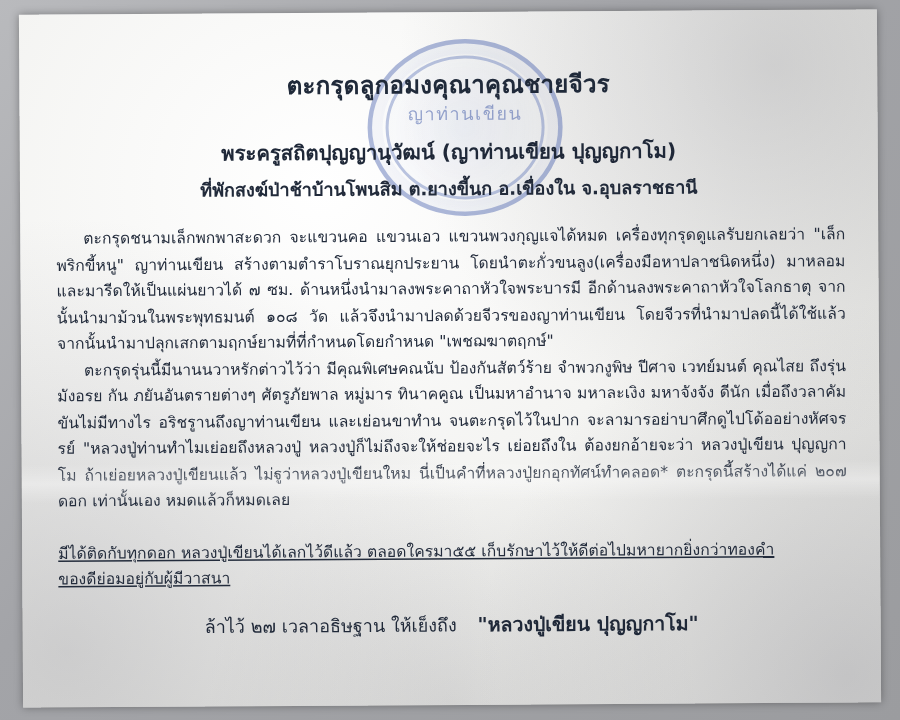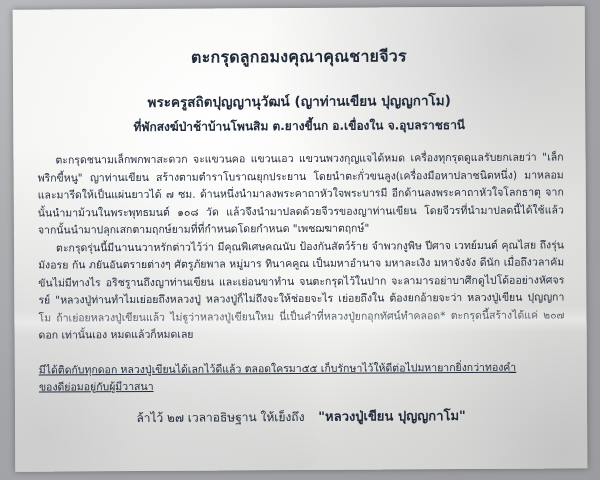--- a/index.html
+++ b/index.html
@@ -172,20 +172,24 @@
     pointer-events: none;
     z-index: 4;
   }
 </style>
 </head>
 <body>
 
 <div id="page">
   <div id="sheet">
 
+    <div id="seal">
+      <div class="ring-inner"></div>
+      <div class="seal-text">ญาท่านเขียน</div>
+    </div>
 
     <div id="heading" class="doc-text">ตะกรุดลูกอมงคุณาคุณชายจีวร</div>
 
     <div id="subheading" class="doc-text">พระครูสถิตปุญญานุวัฒน์ (ญาท่านเขียน ปุญญกาโม)</div>
 
     <div id="subheading2" class="doc-text">ที่พักสงฆ์ป่าช้าบ้านโพนสิม ต.ยางขี้นก อ.เขื่องใน จ.อุบลราชธานี</div>
 
     <div id="body" class="doc-text">
       <p>ตะกรุดชนามเล็กพกพาสะดวก จะแขวนคอ แขวนเอว แขวนพวงกุญแจได้หมด เครื่องทุกรุดดูแลรับยกเลยว่า "เล็กพริกขี้หนู" ญาท่านเขียน สร้างตามตำราโบราณยุกประยาน โดยนำตะกั่วขนลูง(เครื่องมือหาปลาชนิดหนึ่ง) มาหลอมและมารีดให้เป็นแผ่นยาวได้ ๗ ซม. ด้านหนึ่งนำมาลงพระคาถาหัวใจพระบารมี อีกด้านลงพระคาถาหัวใจโลกธาตุ จากนั้นนำมาม้วนในพระพุทธมนต์ ๑๐๘ วัด แล้วจึงนำมาปลดด้วยจีวรของญาท่านเขียน โดยจีวรที่นำมาปลดนี้ได้ใช้แล้ว จากนั้นนำมาปลุกเสกตามฤกษ์ยามที่ที่กำหนดโดยกำหนด "เพชฌฆาตฤกษ์"</p>
       <p>ตะกรุดรุ่นนี้มีนานนวาหรักต่าวไว้ว่า มีคุณพิเศษคณนับ ป้องกันสัตว์ร้าย จำพวกงูพิษ ปีศาจ เวทย์มนต์ คุณไสย ถึงรุ่นมังอรย กัน ภยันอันตรายต่างๆ ศัตรูภัยพาล หมู่มาร ทินาคคูณ เป็นมหาอำนาจ มหาละเงิง มหาจังจัง ดีนัก เมื่อถึงวลาคัมขันไม่มีทางไร อริชรูานถึงญาท่านเขียน และเย่อนขาทำน จนตะกรุดไว้ในปาก จะลามารอย่าบาศึกดูไปโด้ออย่างหัศจรรย์ "หลวงปู่ท่านทำไมเย่อยถึงหลวงปู่ หลวงปู่ก็ไม่ถึงจะให้ช่อยจะไร เย่อยถึงใน ต้องยกอ้ายจะว่า หลวงปู่เขียน ปุญญกาโม ถ้าเย่อยหลวงปู่เขียนแล้ว ไม่ฐูว่าหลวงปู่เขียนใหม นี่เป็นคำที่หลวงปู่ยกอุกทัศน์ทำคลอด* ตะกรุดนี้สร้างได้แค่ ๒๐๗ ดอก เท่านั้นเอง หมดแล้วก็หมดเลย</p>

